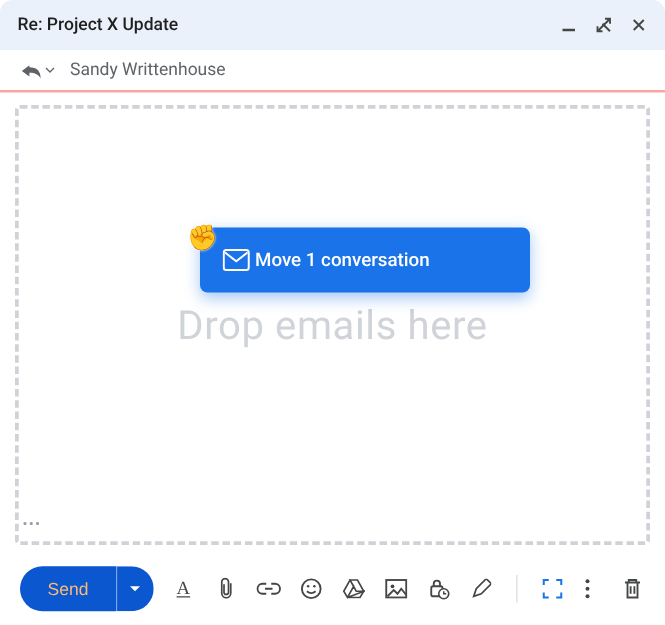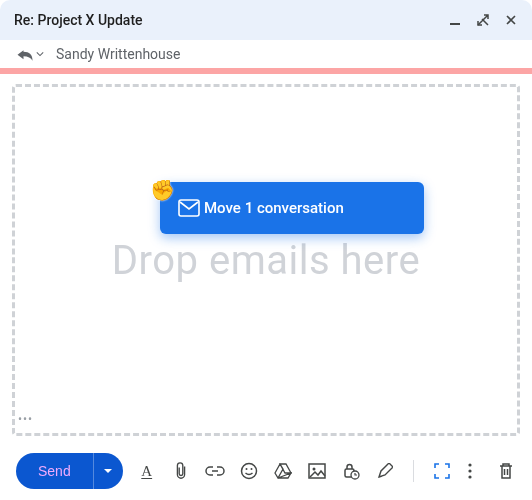--- a/index.html
+++ b/index.html
@@ -31,21 +31,21 @@
   }
   .titlebar-title { font-size: 14px; font-weight: 500; flex: 1; }
   .titlebar-actions { display: flex; gap: 14px; align-items: center; color: #444746; }
   .titlebar-actions .ta { display: inline-flex; width: 14px; height: 14px; align-items:center; justify-content:center; cursor: pointer; }
   .titlebar-actions svg { display:block; }
   .addr {
     height: 34px;
     display: flex;
     align-items: center;
     padding: 0 16px;
-    border-bottom: 6px solid #fca5a5;
+    border-bottom: 2px solid #fca5a5;
     color: #5f6368;
     font-size: 14px;
     gap: 12px;
   }
   .addr .reply-btn { display:inline-flex; align-items:center; gap:2px; cursor:pointer; color:#5f6368; }
   .body-area {
     flex: 1;
     padding: 10px 12px 6px 12px;
     position: relative;
   }
@@ -54,21 +54,21 @@
     height: 100%;
     border: 3px dashed #cfd2d6;
     border-radius: 4px;
     position: relative;
     display: flex;
     align-items: center;
     justify-content: center;
   }
   .drop-text {
     color: #d0d3d8;
-    font-size: 40px;
+    font-size: 32px;
     font-weight: 400;
     letter-spacing: 0.5px;
   }
   .drag-pill {
     position: absolute;
     top: 108px;
     left: 160px;
     width: 264px;
     height: 52px;
     background: #1a73e8;
@@ -106,21 +106,21 @@
     padding: 0 16px;
     gap: 6px;
   }
   .send-group {
     display: flex;
     height: 36px;
     margin-right: 8px;
   }
   .send-btn {
     background: #0b57d0;
-    color: #f0abfc;
+    color: #fdba74;
     border: none;
     border-radius: 18px 0 0 18px;
     padding: 1px 22px;
     font-size: 14px;
     font-weight: 500;
     cursor: pointer;
   }
   .send-more {
     background: #0b57d0;
     border: none;

